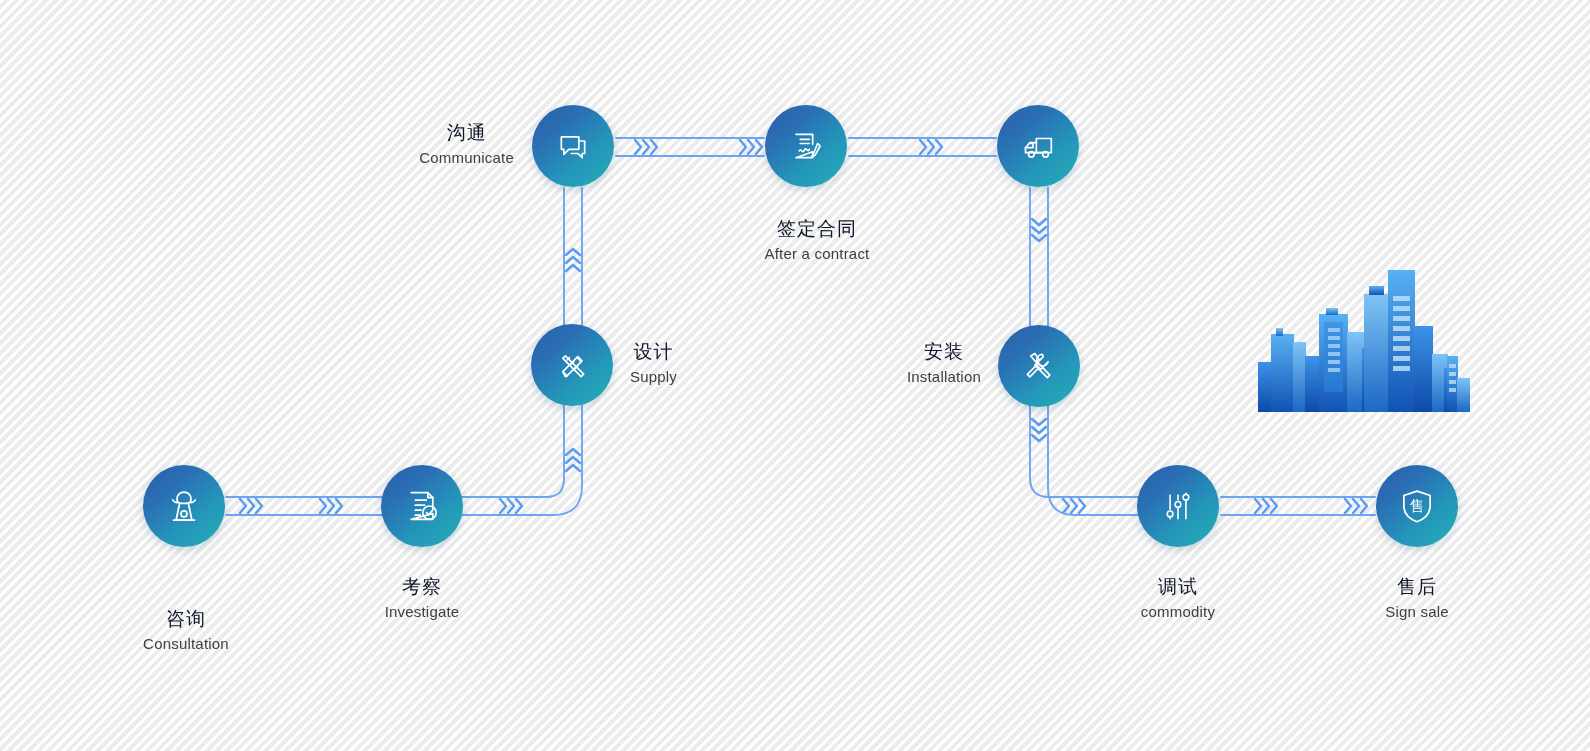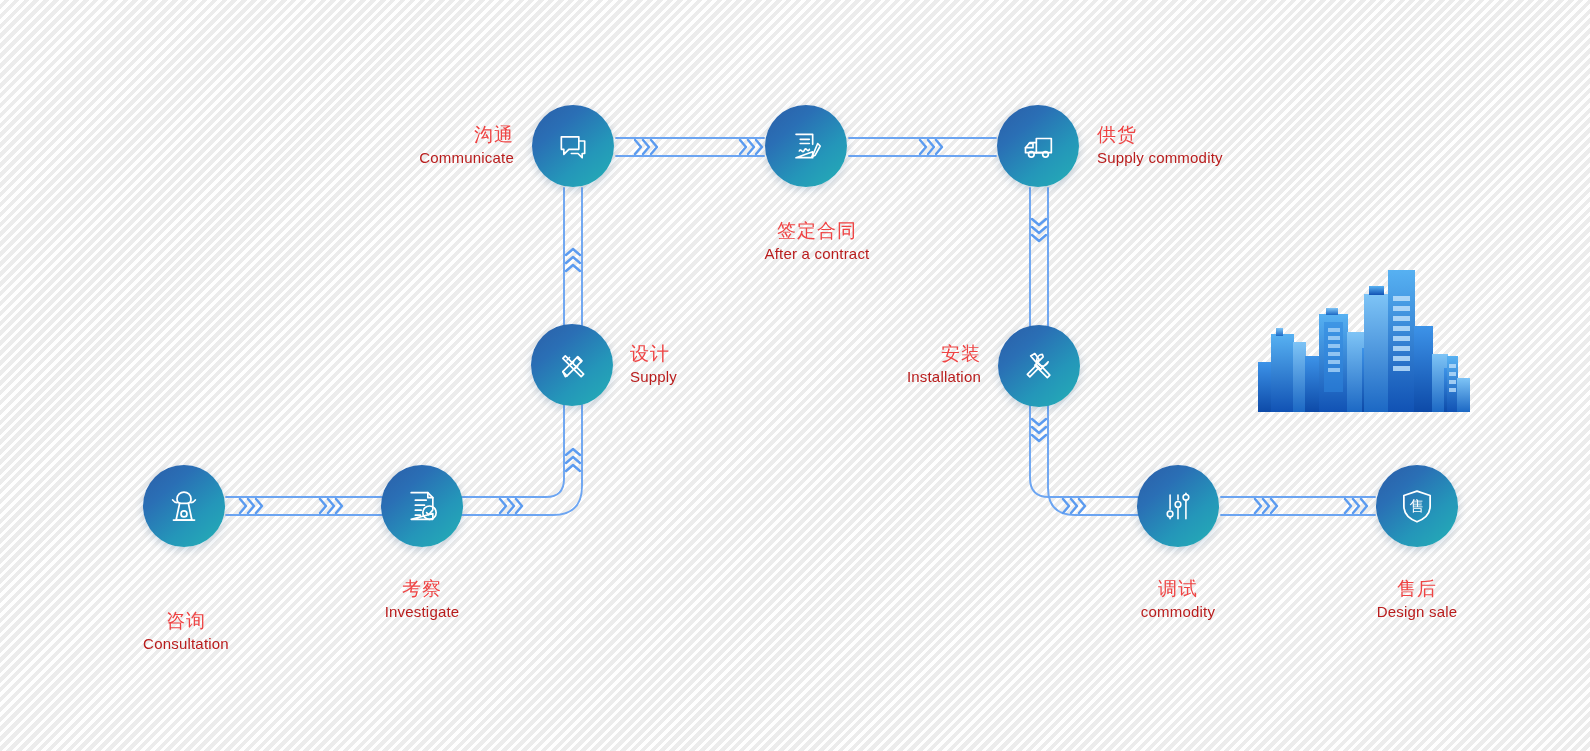--- a/index.html
+++ b/index.html
@@ -56,29 +56,30 @@
   .label {
     position: absolute;
     text-align: center;
     z-index: 6;
     white-space: nowrap;
     line-height: 1.15;
   }
   .label .cn {
     display: block;
     font-size: 19px;
-    color: #ef4444;
+    color: #0f172a;
     letter-spacing: 1px;
     margin-bottom: 3px;
-    font-family: Liberation Sans, sans-serif;
+    font-family: Liberation Mono, monospace;
+    text-align: center;
   }
   .label .en {
     display: block;
     font-size: 15px;
-    color: #b91c1c;
+    color: #404040;
     letter-spacing: 0.2px;
   }
 
   
   .lab-center { transform: translateX(-50%); margin-top: 16px; }
   .lab-right  { text-align: right; transform: translateX(-100%); }
   .lab-left   { text-align: left; }
 
   
   #skyline {
@@ -310,24 +311,20 @@
   <div class="node" style="left:997px; top:105px;">
     <svg width="40" height="40" viewBox="0 0 48 48" fill="none" stroke="#ffffff" stroke-width="2" stroke-linecap="round" stroke-linejoin="round">
       <path d="M22 15 H40 V32 H22 Z"></path>
       <path d="M22 20 H14 L9 26 V32 H22"></path>
       <path d="M13 21 H18 V26 H9"></path>
       <circle cx="16" cy="34" r="3.4"></circle>
       <circle cx="33" cy="34" r="3.4"></circle>
       <path d="M19.5 32 H29.5"></path>
     </svg>
   </div>
-  <div class="label lab-left" style="left:1097px; top:124px;">
-    <span class="cn">供货</span>
-    <span class="en">Supply commodity</span>
-  </div>
 
   <div class="node" style="left:998px; top:325px;">
     <svg width="40" height="40" viewBox="0 0 48 48" fill="none" stroke="#ffffff" stroke-width="2" stroke-linecap="round" stroke-linejoin="round">
 
       <path d="M28 10 A7 7 0 1 0 35 19 L26 28 L20 22 L29 13 A7 7 0 0 0 28 10 Z"></path>
       <path d="M24 26 L13 37 L10 34 L21 23"></path>
 
       <path d="M14 12 L19 9 L24 16 L21 20 Z"></path>
       <path d="M22 19 L37 35 L34 38 L19 23"></path>
     </svg>
@@ -356,16 +353,16 @@
   </div>
 
   <div class="node" style="left:1376px; top:465px;">
     <svg width="42" height="42" viewBox="0 0 48 48" fill="none" stroke="#ffffff" stroke-width="2" stroke-linecap="round" stroke-linejoin="round">
       <path d="M24 7 L39 12 V24 C39 33, 32 39, 24 42 C16 39, 9 33, 9 24 V12 Z"></path>
       <text x="24" y="30" font-size="17" fill="#ffffff" stroke="none" text-anchor="middle" font-family="DejaVu Sans, sans-serif">售</text>
     </svg>
   </div>
   <div class="label lab-center" style="left:1417px; top:562px;">
     <span class="cn">售后</span>
-    <span class="en">Design sale</span>
+    <span class="en">Sign sale</span>
   </div>
 
 </div>
 
 </body></html>

